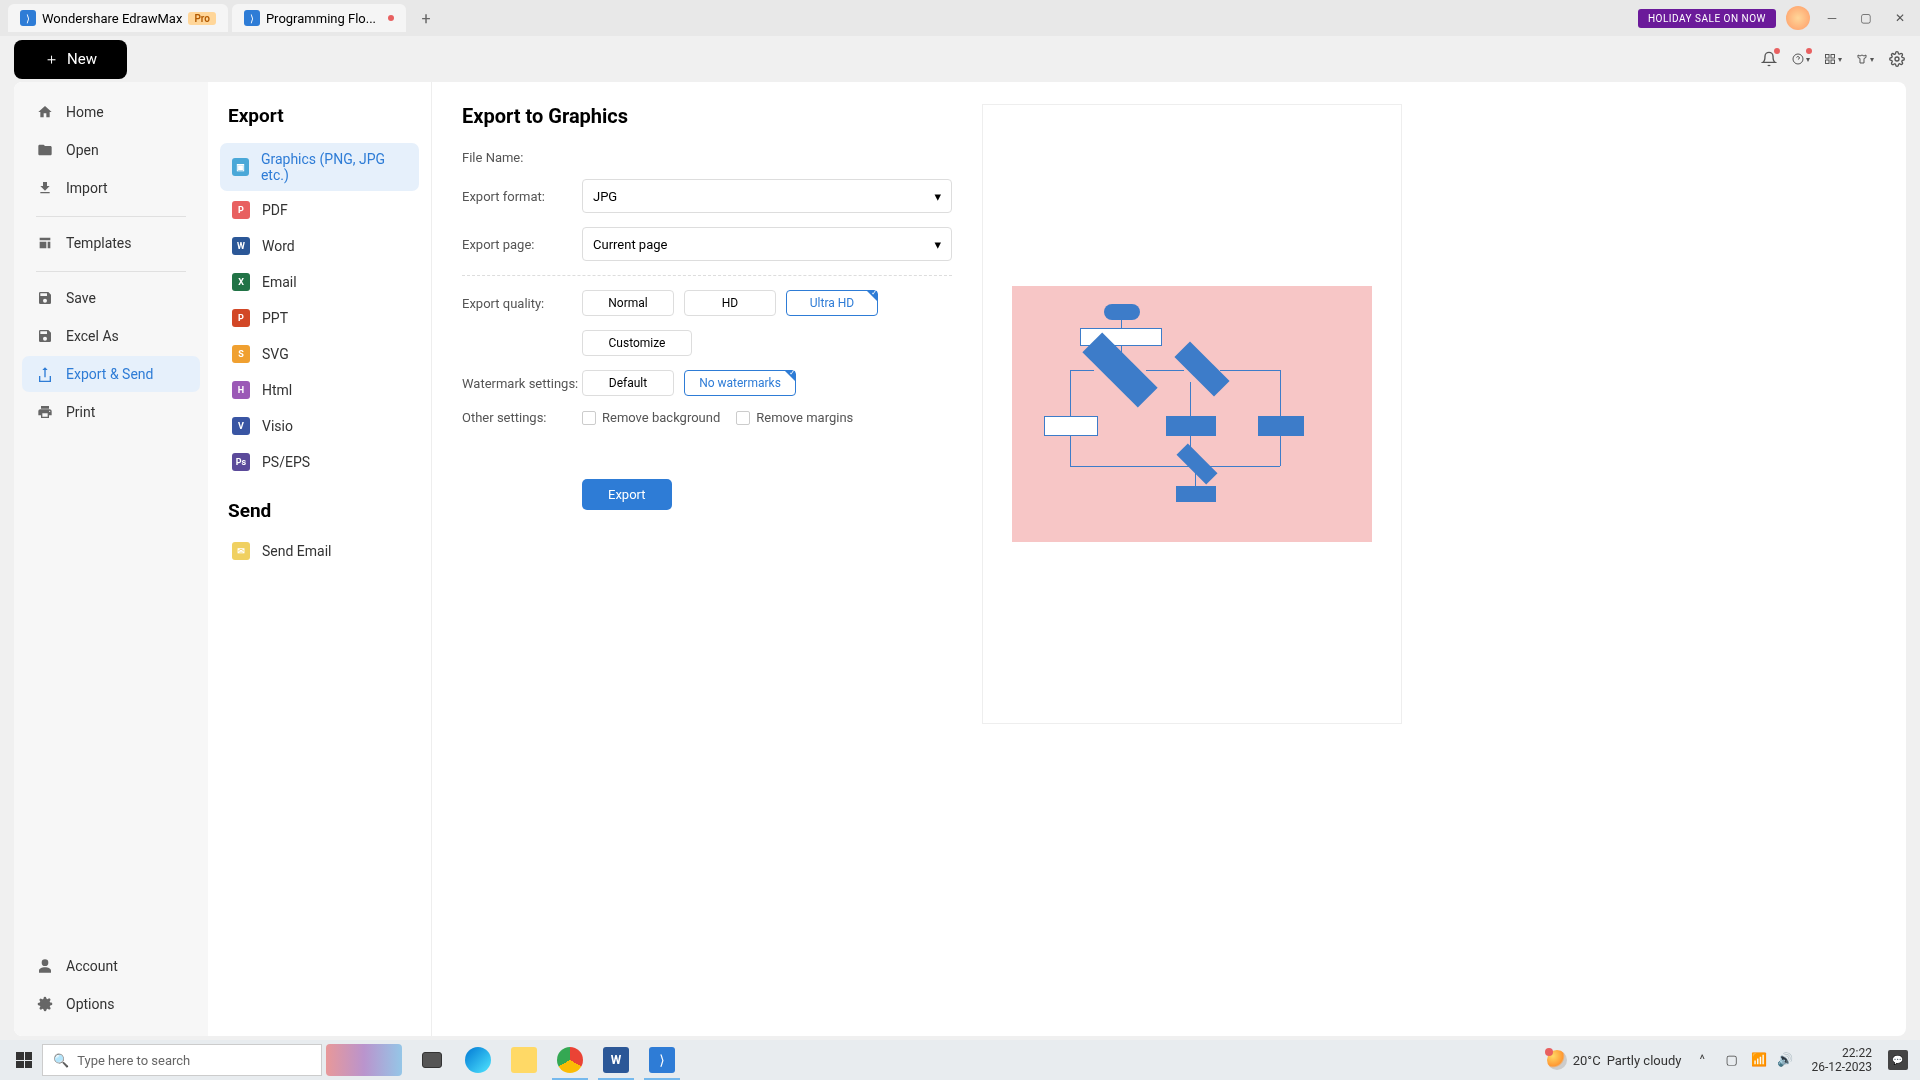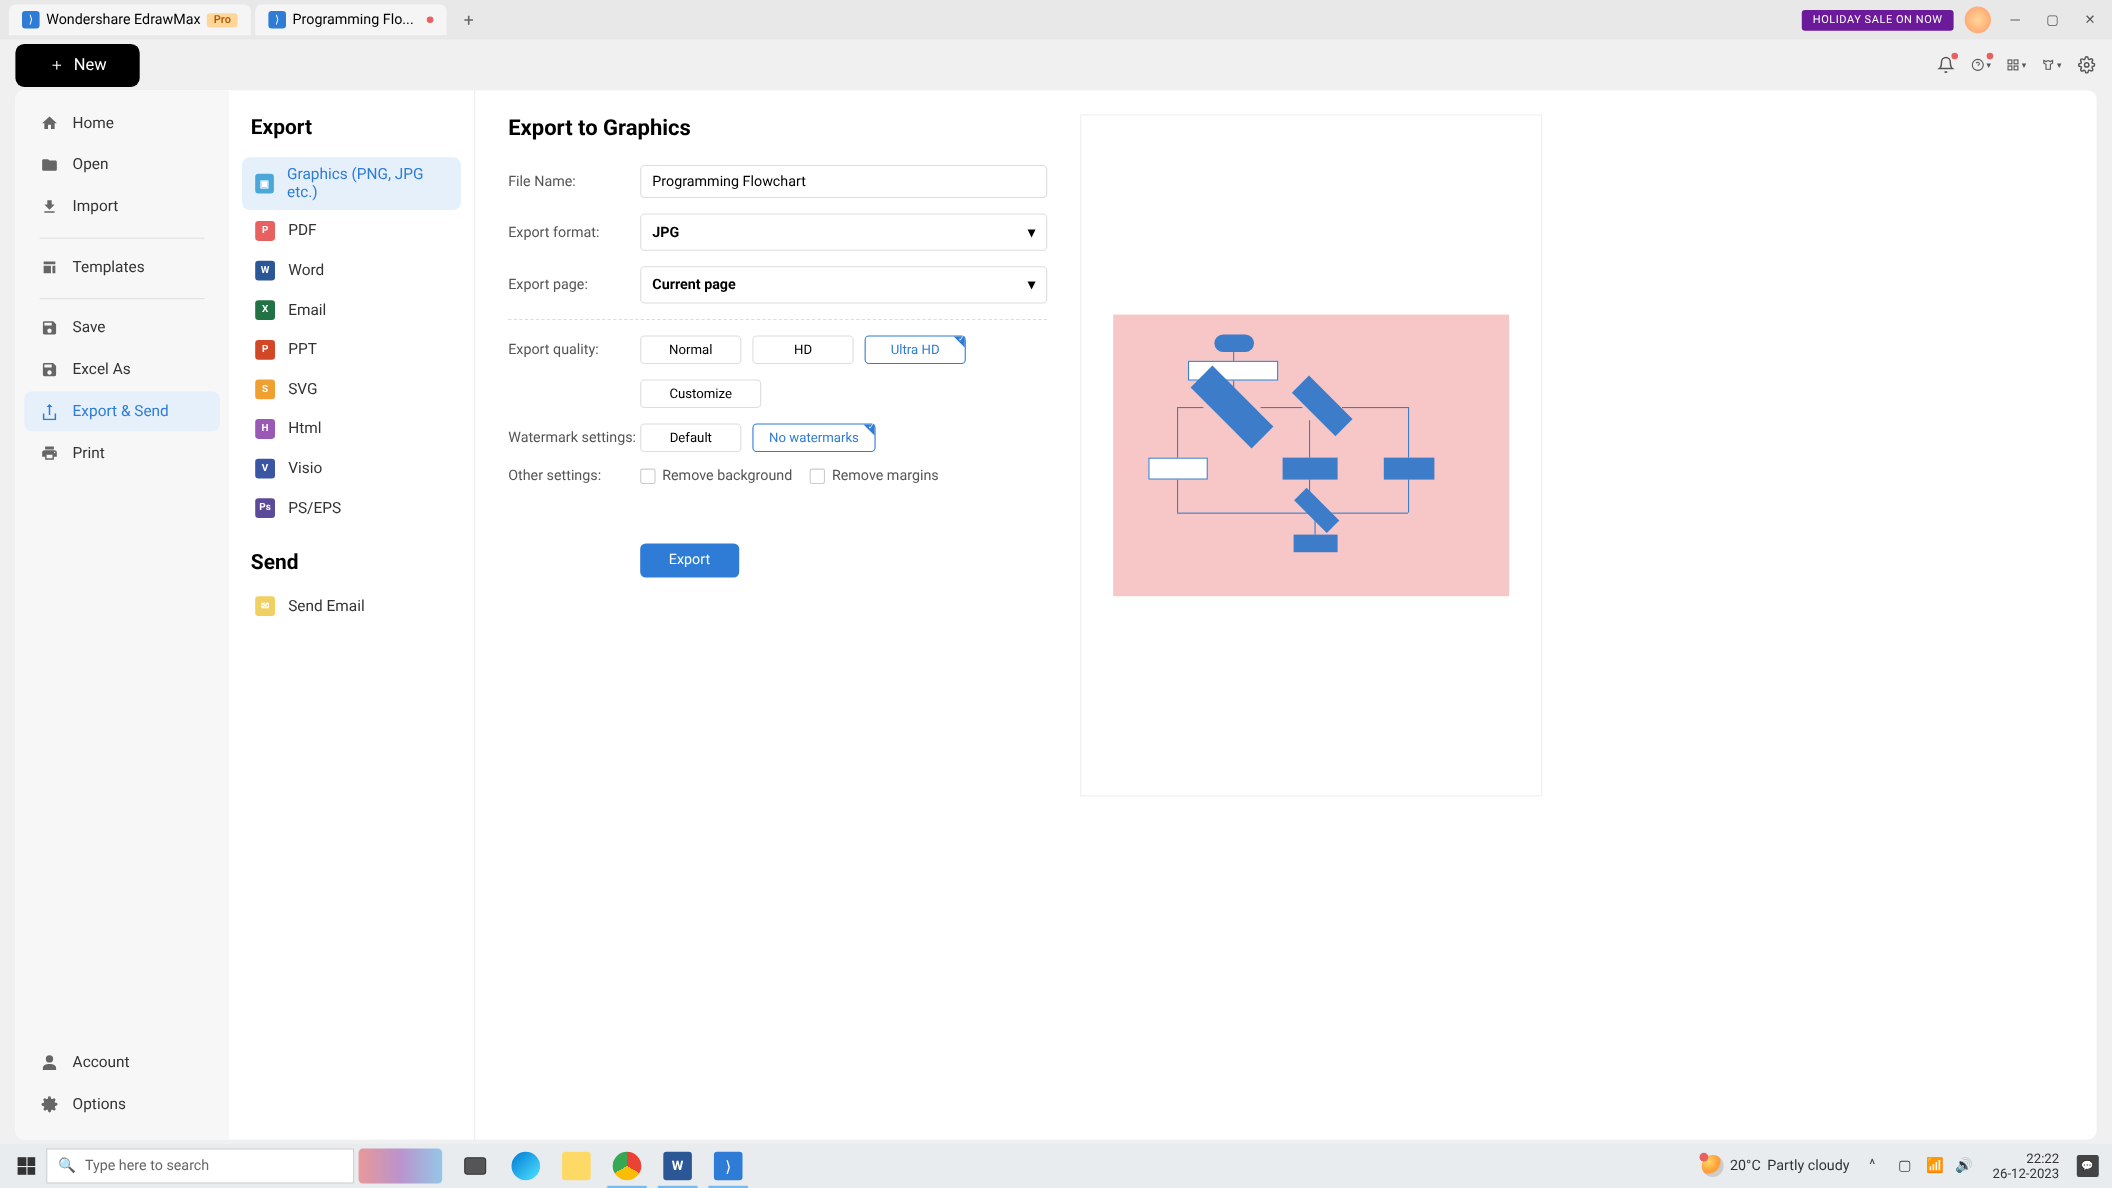--- a/index.html
+++ b/index.html
@@ -59,21 +59,21 @@
 .send-title { font-size: 19px; font-weight: 700; margin: 20px 0 12px 8px; }
 
 
 .settings-panel { flex: 1; padding: 22px 30px; display: flex; gap: 30px; }
 .settings-form { width: 490px; }
 .panel-title { font-size: 20px; font-weight: 700; margin-bottom: 22px; }
 .form-row { display: flex; align-items: center; margin-bottom: 14px; font-size: 13px; }
 .form-label { width: 120px; color: #555; }
 .form-value { flex: 1; color: #333; }
 .form-input { flex: 1; height: 30px; border: 1px solid #ddd; border-radius: 4px; padding: 0 10px; font-size: 13px; }
-.form-select { flex: 1; height: 30px; border: 1px solid #ddd; border-radius: 4px; padding: 16px 10px; font-size: 13px; display: flex; align-items: center; justify-content: space-between; cursor: pointer; background: #fff; font-weight: bold; }
+.form-select { flex: 1; height: 30px; border: 1px solid #ddd; border-radius: 4px; padding: 16px 10px; font-size: 13px; display: flex; align-items: center; justify-content: space-between; cursor: pointer; background: #fff; }
 .btn-browse { height: 28px; padding: 0 18px; border: 1px solid #ddd; background: #fff; border-radius: 4px; font-size: 13px; cursor: pointer; margin-left: 12px; }
 .hr { border: none; border-top: 1px dashed #ddd; margin: 14px 0; }
 .btn-group { display: flex; gap: 10px; }
 .opt-btn { width: 92px; height: 26px; border: 1px solid #ddd; background: #fff; border-radius: 4px; font-size: 12px; cursor: pointer; position: relative; }
 .opt-btn.selected { border-color: #2e7cd6; color: #2e7cd6; }
 .opt-btn.selected::after { content: ''; position: absolute; top: 0; right: 0; width: 0; height: 0; border-left: 10px solid transparent; border-top: 10px solid #2e7cd6; }
 .opt-btn.selected::before { content: '✓'; position: absolute; top: -2px; right: 0; font-size: 7px; color: #fff; z-index: 1; }
 .btn-customize { width: 110px; height: 26px; border: 1px solid #ddd; background: #fff; border-radius: 4px; font-size: 12px; cursor: pointer; margin-left: 120px; margin-bottom: 14px; }
 .checkbox { width: 14px; height: 14px; border: 1px solid #ccc; border-radius: 2px; margin-right: 6px; display: inline-block; vertical-align: middle; }
 .cb-label { font-size: 13px; color: #555; margin-right: 16px; }
@@ -319,21 +319,20 @@
     </div>
   </div>
 
   <div class="settings-panel">
     <div class="settings-form">
       <div class="panel-title">Export to Graphics</div>
 
 
       <div class="form-row">
         <span class="form-label">File Name:</span>
-        <input class="form-input" value="Programming Flowchart" style="">
       </div>
 
       <div class="form-row">
         <span class="form-label">Export format:</span>
         <div class="form-select">
           <span>JPG</span>
           <span>▾</span>
         </div>
       </div>
 

